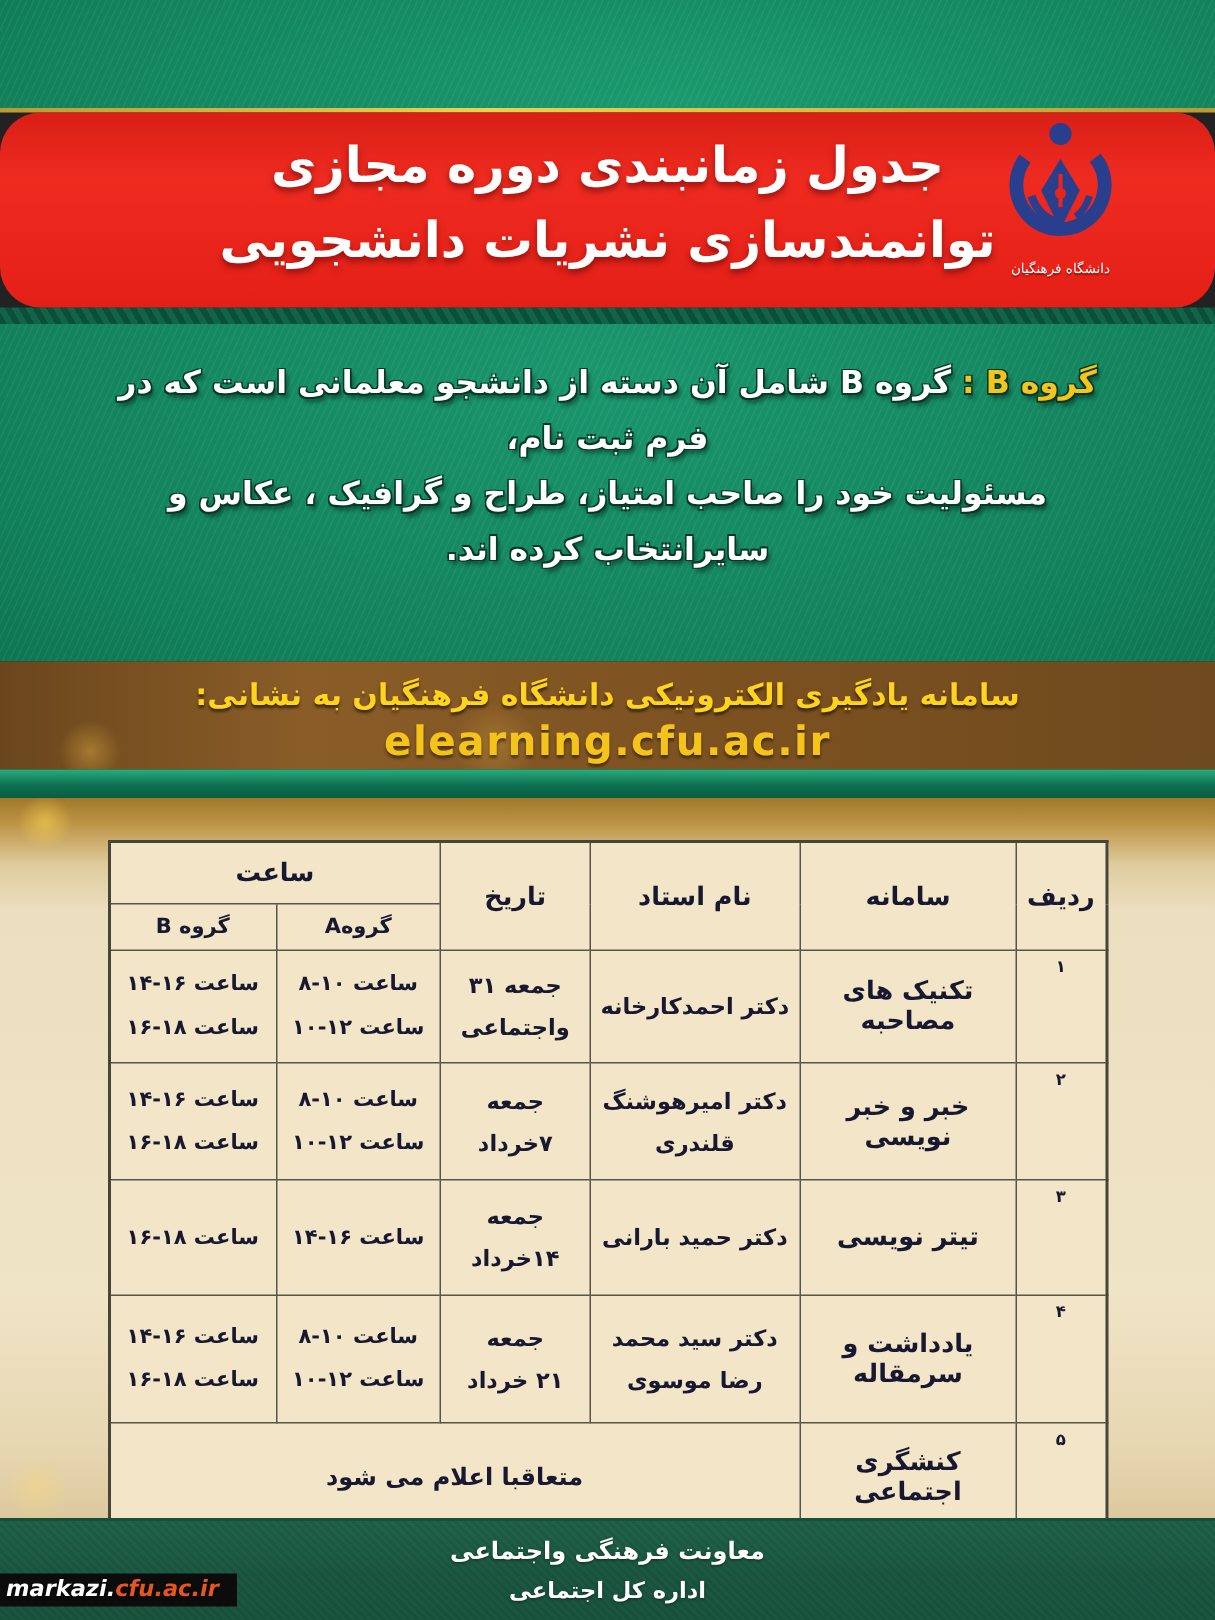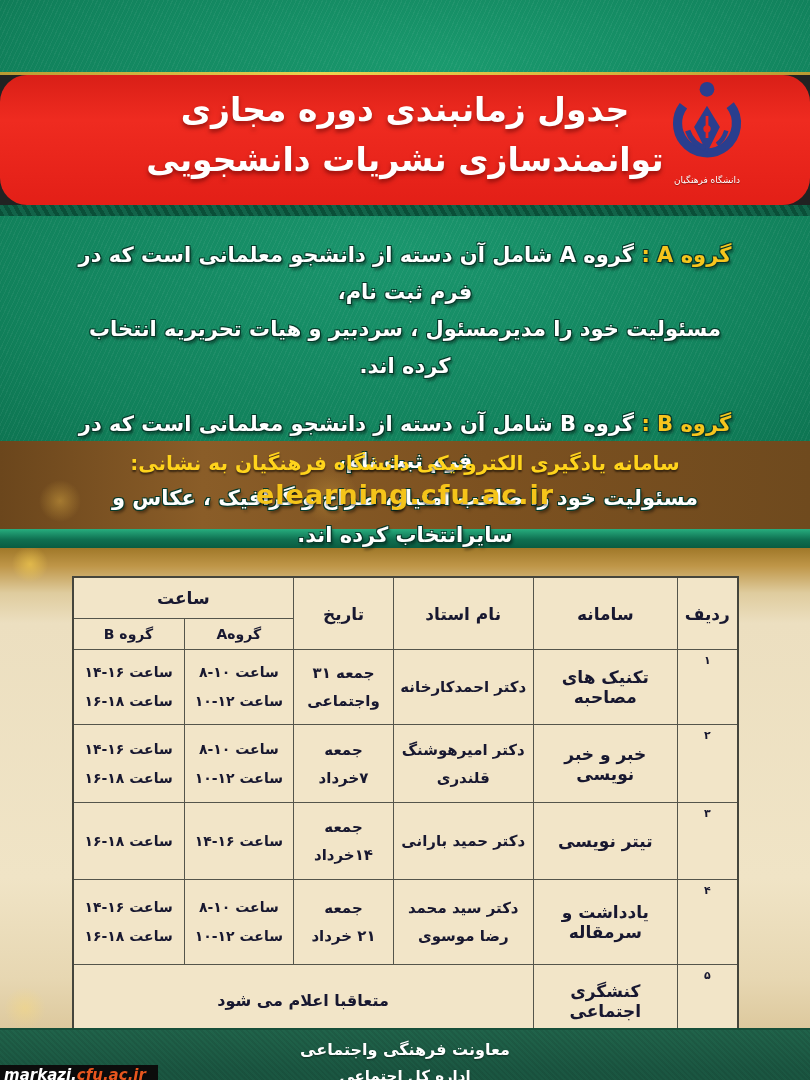--- a/index.html
+++ b/index.html
@@ -35,21 +35,21 @@
     background:
       repeating-linear-gradient(115deg, rgba(255,255,255,.05) 0 1px, rgba(0,0,0,0) 1px 4px),
       radial-gradient(ellipse 640px 320px at 50% 15%, #1a966d, #11815b 65%, #0c6e4d 100%);
   }
   .gpara{text-align:center;color:#ffffff;font-weight:bold;font-size:21px;line-height:37px;
     margin:0 62px 21px;
     text-shadow:1px 1px 0 #07392a,-1px -1px 0 #07392a,1px -1px 0 #07392a,-1px 1px 0 #07392a,2px 3px 3px rgba(0,0,0,.45);}
   .glabel{color:#f6c51d;}
   
   .brown-band{
-    height:88px;box-sizing:border-box;padding-top:7px;text-align:center;
+    height:72px;box-sizing:border-box;padding-top:7px;text-align:center;
     background:
       radial-gradient(circle 30px at 60px 60px, rgba(255,205,80,.35), rgba(255,205,80,0) 70%),
       radial-gradient(circle 40px at 330px 55px, rgba(255,205,80,.22), rgba(255,205,80,0) 70%),
       linear-gradient(90deg,#6b461c,#8a5d28 25%,#7c5120 60%,#6f4a1e);
   }
   .el-caption{color:#ffd41c;font-size:20px;font-weight:bold;line-height:30px;
     text-shadow:0 2px 2px rgba(0,0,0,.55);}
   .el-url{color:#f5c41a;font-size:27px;font-weight:bold;line-height:33px;letter-spacing:1px;
     text-shadow:0 2px 2px rgba(0,0,0,.45);}
   .green-strip2{height:19px;background:linear-gradient(180deg,#27ad7e,#0f7051 55%,#0a5c41);}
@@ -118,24 +118,20 @@
         <path d="M71 54 q-3 10 -10 15" stroke="#2a3e8e" stroke-width="5" fill="none"></path>
       </svg>
       <div class="logo-caption">دانشگاه فرهنگیان</div>
     </div>
   </div>
 
   <div class="hatch"></div>
 
   <div class="green-mid">
     <div class="gpara">
-      <div><span class="glabel">گروه A :</span> <span>گروه A شامل آن دسته از دانشجو معلمانی است که در فرم ثبت نام،</span></div>
-      <div>مسئولیت خود را مدیرمسئول ، سردبیر و هیات تحریریه انتخاب کرده اند.</div>
-    </div>
-    <div class="gpara">
       <div><span class="glabel">گروه B :</span> <span>گروه B شامل آن دسته از دانشجو معلمانی است که در فرم ثبت نام،</span></div>
       <div>مسئولیت خود را صاحب امتیاز، طراح و گرافیک ، عکاس و سایرانتخاب کرده اند.</div>
     </div>
   </div>
 
   <div class="brown-band">
     <div class="el-caption">سامانه یادگیری الکترونیکی دانشگاه فرهنگیان به نشانی:</div>
     <div class="el-url">elearning.cfu.ac.ir</div>
   </div>
 

